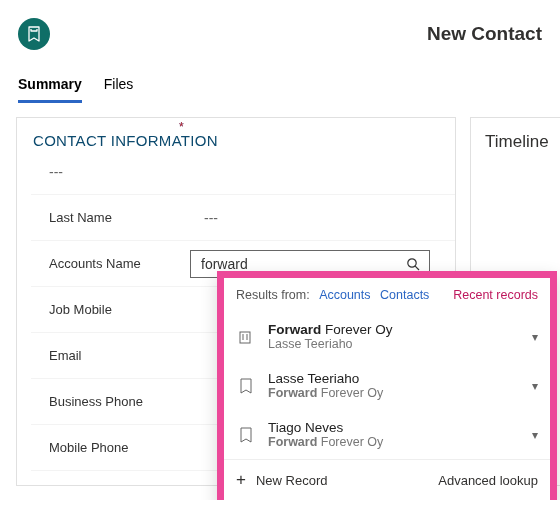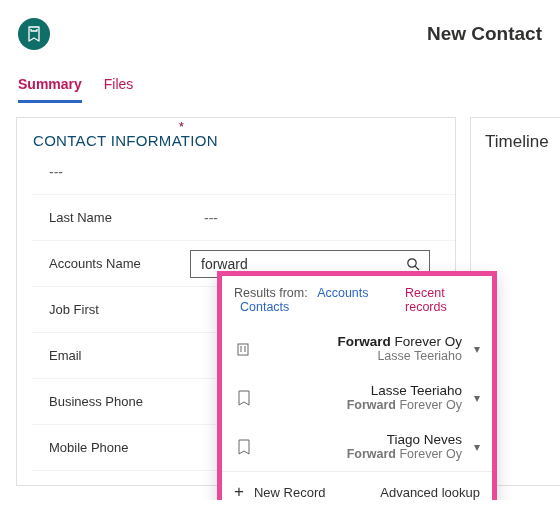--- a/index.html
+++ b/index.html
@@ -10,21 +10,21 @@
       width: 560px;
       background: #fff;
     }
     .header { display: flex; align-items: center; padding: 18px 18px 10px 18px; gap: 14px; justify-content: space-between; }
     .header-icon {
       width: 32px; height: 32px; border-radius: 50%;
       background: #0f6e67; display: flex; align-items: center; justify-content: center;
     }
     .page-title { font-size: 19px; font-weight: 600; }
     .tabs { display: flex; gap: 22px; padding: 0 18px; margin-top: 10px; }
-    .tab { padding: 6px 0 8px; font-size: 14px; color: #be185d; cursor: pointer; }
+    .tab { padding: 6px 0 8px; font-size: 14px; color: #000000; cursor: pointer; }
     .tab.active { font-weight: 600; border-bottom: 3px solid #2b66c4; }
     .main { display: flex; gap: 14px; padding: 14px 0 14px 16px; }
     .card {
       border: 1px solid #e0e0e0; padding: 14px 0 14px 14px;
       flex: 0 0 440px; position: relative;
     }
     .card-title { font-size: 15px; letter-spacing: 0.3px; font-weight: 400; color: #0c4a6e; padding-left: 2px; }
     .side-card {
       border: 1px solid #e0e0e0; border-right: none;
       padding: 14px 14px; flex: 1; min-width: 0;
@@ -43,37 +43,37 @@
     .lookup-input-box {
       display: flex; align-items: center; justify-content: space-between;
       border: 1px solid #666; padding: 5px 8px 5px 10px; width: 240px;
     }
     .lookup-input-box input {
       border: none; outline: none; font-size: 14px; font-family: inherit; flex: 1; color: #333;
     }
     .search-icon svg { display: block; }
 
     .flyout {
-      position: absolute; left: 200px; top: 153px; width: 280px;
-      background: #fff; border: 5px solid #ec4899;
+      position: absolute; left: 200px; top: 153px; width: 340px;
+      background: #fff; border: 7px solid #ec4899;
       box-shadow: 0 6px 16px rgba(0,0,0,0.16);
     }
     .flyout-header {
       display: flex; justify-content: space-between; align-items: center;
       padding: 10px 12px; font-size: 12.5px; color: #555;
     }
     .results-from-text { display: inline; }
     .results-link { color: #2b66c4; cursor: pointer; margin-left: 6px; }
     .recent { color: #be185d; }
     .result-row {
       display: flex; align-items: center; gap: 12px; padding: 10px 12px;
       cursor: pointer;
     }
     .result-icon { width: 20px; flex: 0 0 20px; display: flex; justify-content: center; }
-    .result-text { flex: 1; min-width: 0; text-align: right; }
+    .result-text { flex: 1; min-width: 0; }
     .result-text .line1 { font-size: 13.5px; color: #222; }
     .result-text .line2 { font-size: 12.5px; color: #777; }
     .result-text .bold { font-weight: 600; }
     .chevron { font-size: 12px; color: #666; }
     .flyout-footer {
       display: flex; justify-content: space-between; align-items: center;
       padding: 10px 12px; border-top: 1px solid #eee; font-size: 13px;
     }
     .new-rec { display: flex; align-items: center; gap: 10px; cursor: pointer; }
     .plus { font-size: 17px; font-weight: 300; }
@@ -120,21 +120,21 @@
             <svg width="16" height="16" viewBox="0 0 16 16">
                 <circle cx="7" cy="7" r="4.2" fill="none" stroke="#333" stroke-width="1.2"></circle>
                 <line x1="10.2" y1="10.2" x2="14" y2="14" stroke="#333" stroke-width="1.2"></line>
               </svg>
           </span>
         </div>
       </div>
     </div>
 
     <div class="form-row">
-      <div class="form-label">Job First</div>
+      <div class="form-label">Job Mobile</div>
       <div class="form-value"></div>
     </div>
 
     <div class="form-row">
       <div class="form-label">Email</div>
       <div class="form-value"></div>
     </div>
 
     <div class="form-row">
       <div class="form-label">Business Phone</div>

